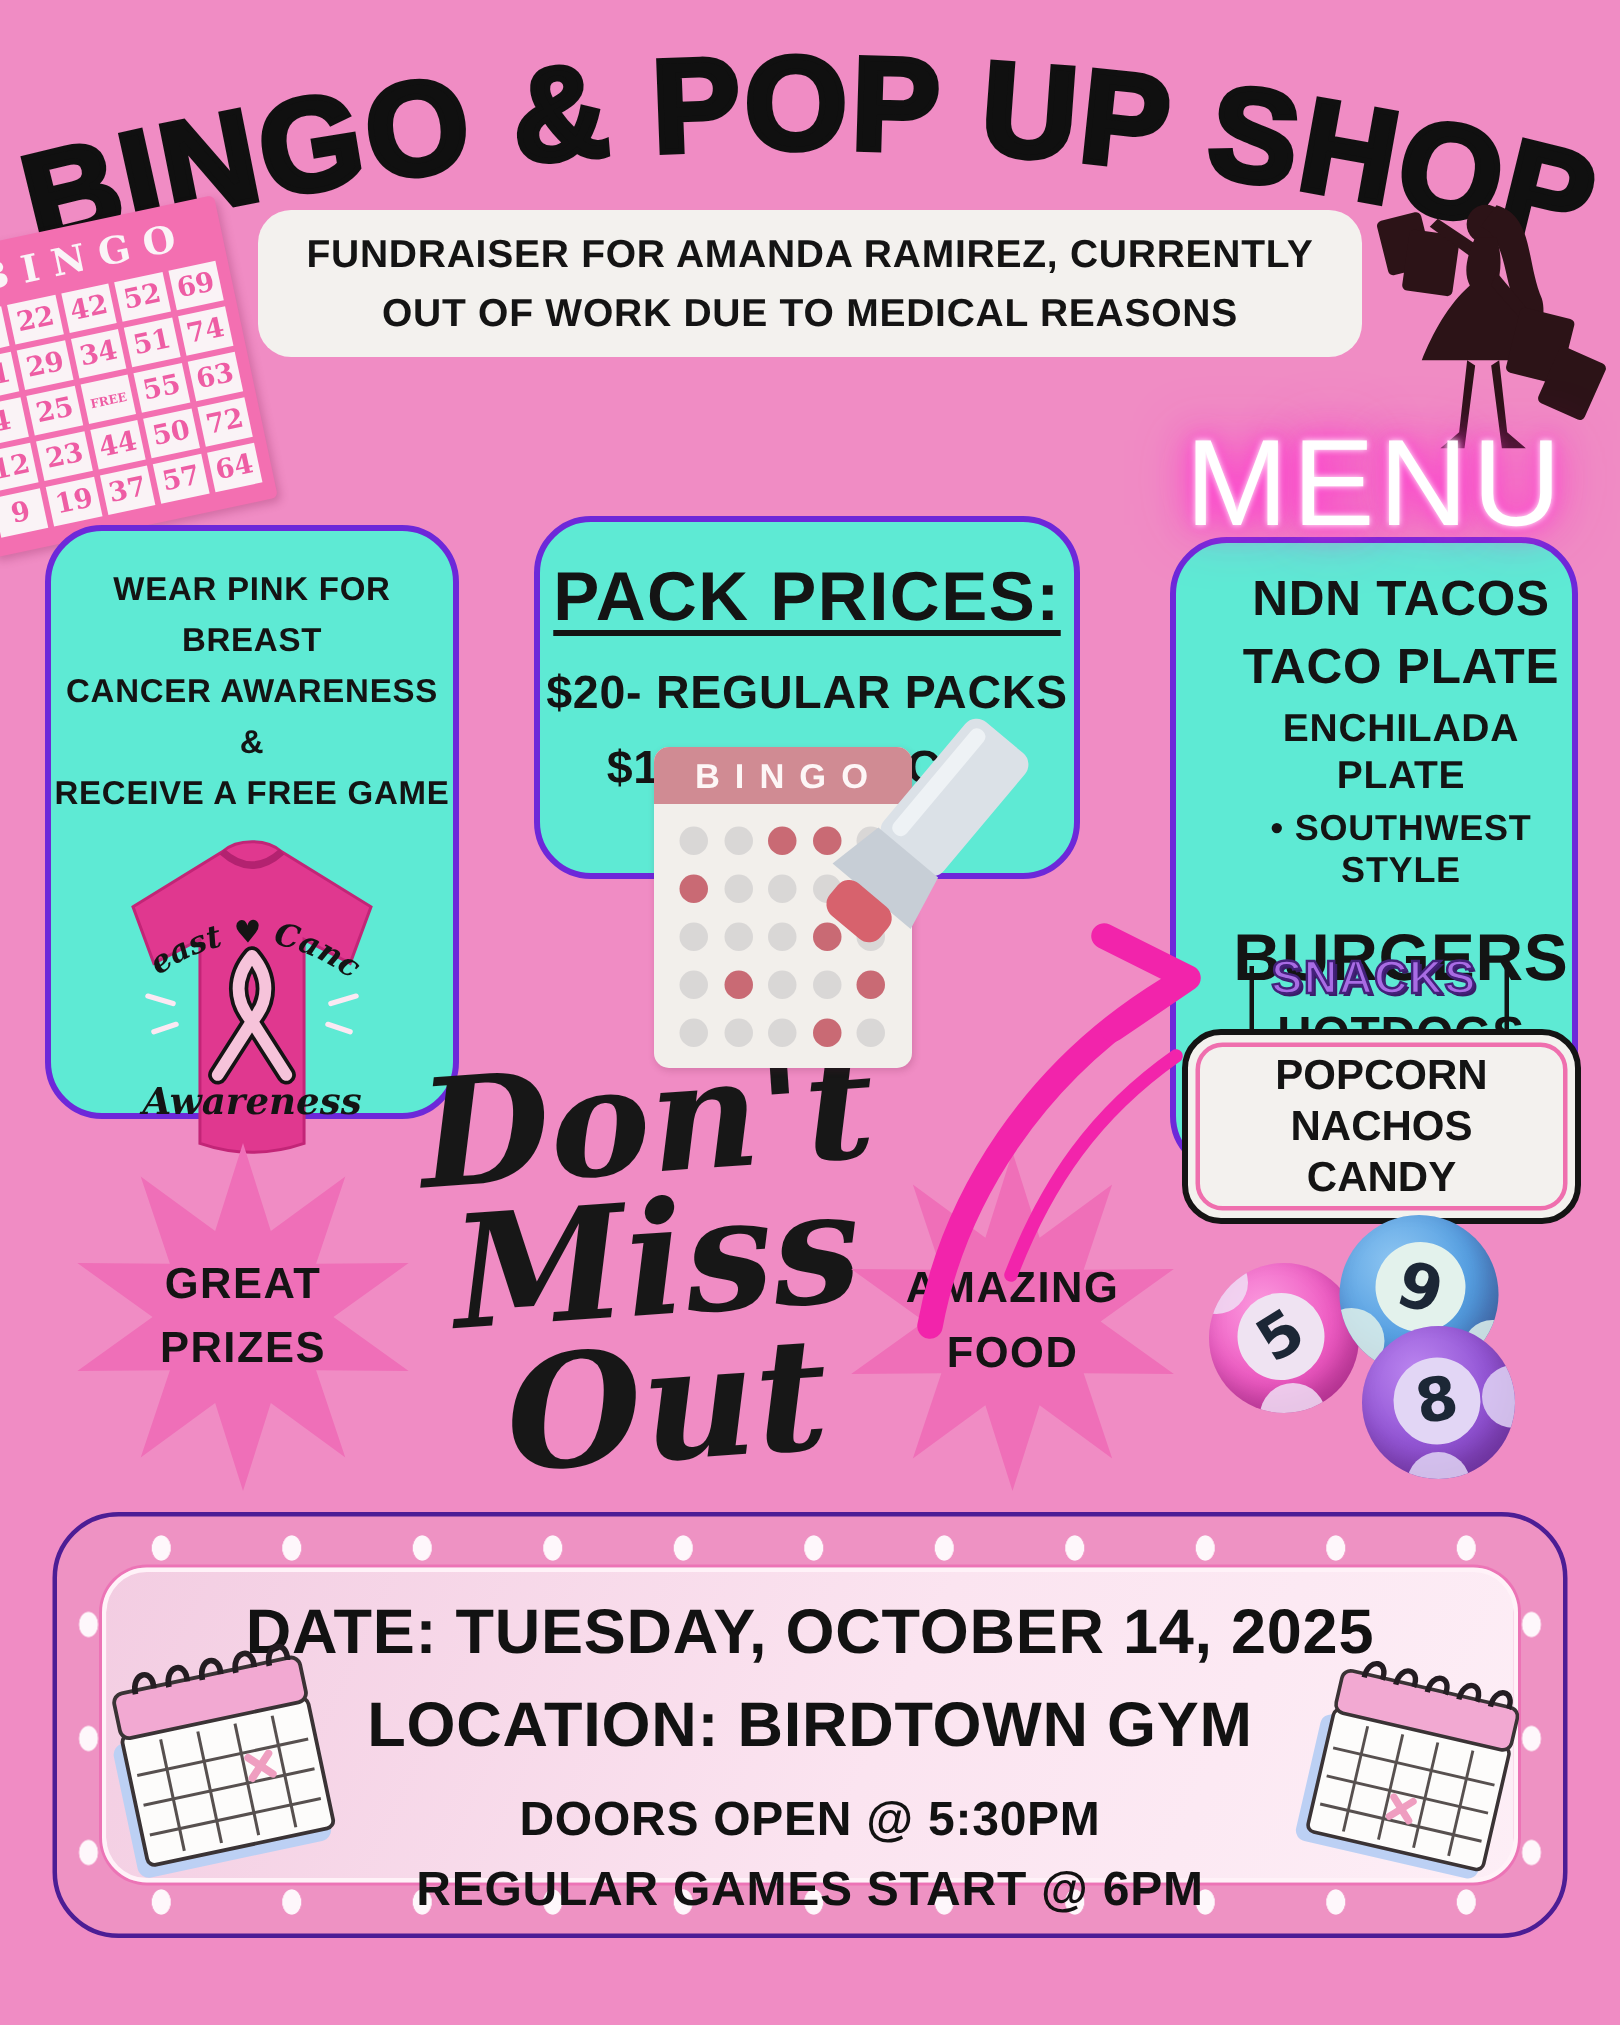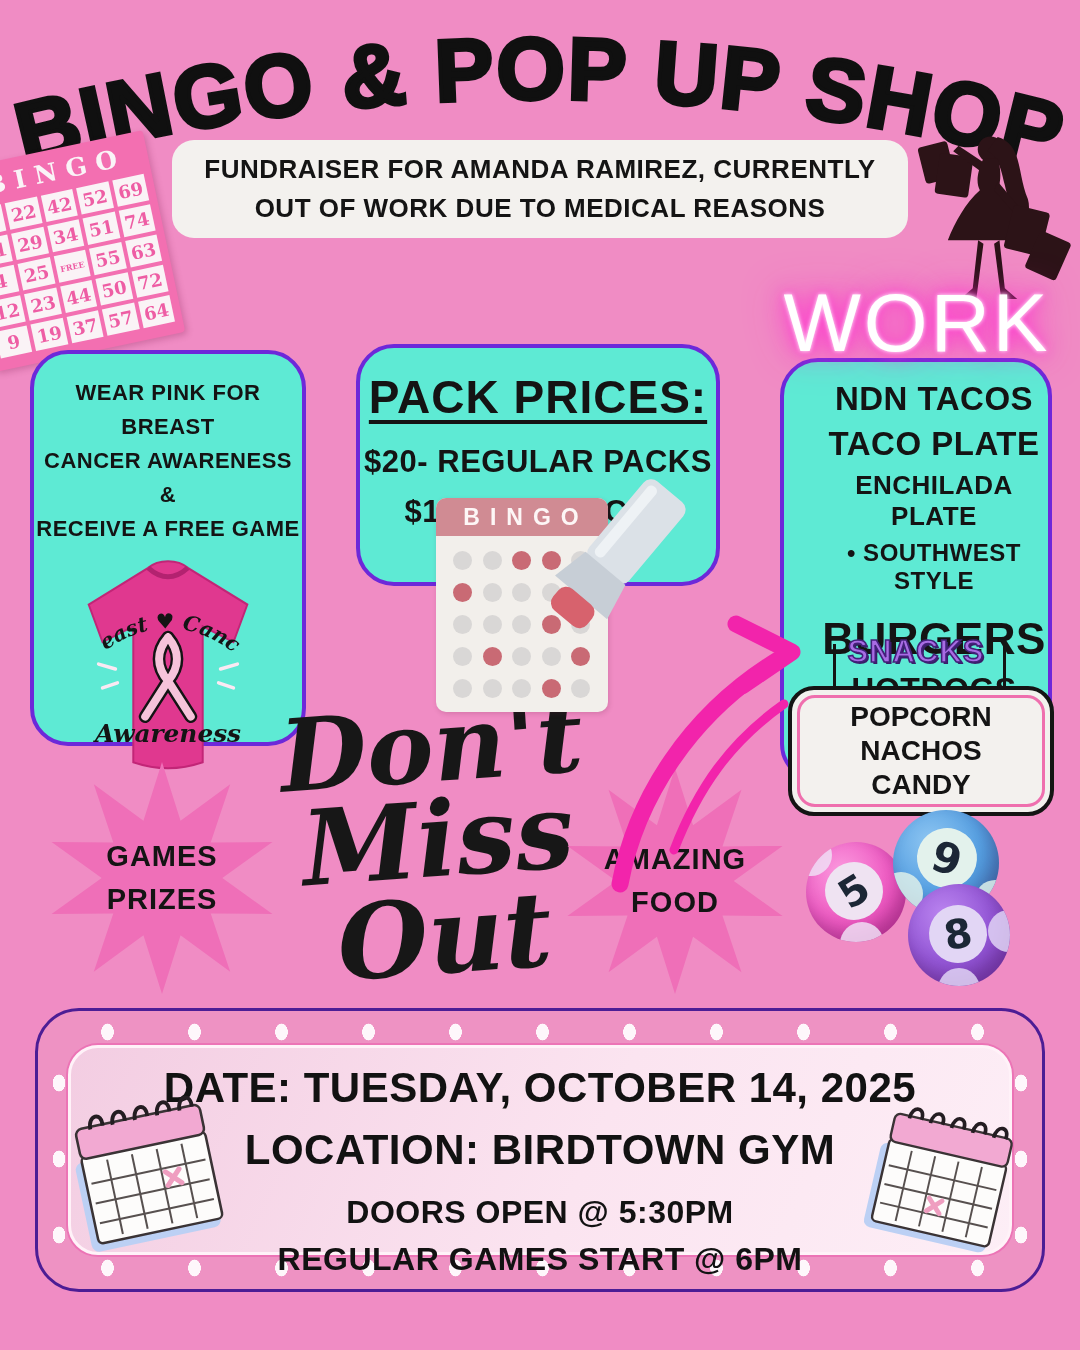--- a/index.html
+++ b/index.html
@@ -237,21 +237,21 @@
       <path d="M46,24 L31,13 L34,10 L49,20 Z"></path>
       <path d="M48,17 C44,26 44,31 46,35 C38,42 32,53 28,63 L74,63 C69,51 62,41 56,35 C58,30 58,23 56,17 Z"></path>
       <path d="M56,30 L71,48 L68,51 L54,35 Z"></path>
       <rect x="62" y="45" width="21" height="25" rx="2" transform="rotate(14 72 57)"></rect>
       <rect x="75" y="60" width="19" height="23" rx="2" transform="rotate(24 84 71)"></rect>
       <path d="M45,63 L42,90 L35,96 L44,96 L48,65 Z"></path>
       <path d="M57,63 L60,90 L67,96 L58,96 L54,65 Z"></path>
     </g>
   </svg>
 
-  <div class="menu-neon">WORK</div>
+  <div class="menu-neon">MENU</div>
 
   <div class="panel wear-box">
     <div class="wear-line">WEAR PINK FOR BREAST</div>
     <div class="wear-line">CANCER AWARENESS &amp;</div>
     <div class="wear-line">RECEIVE A FREE GAME</div>
     <svg class="shirt-svg" width="232" height="238" viewBox="0 0 230 240">
       <path d="M35,55 L95,18 C105,9 125,9 135,18 L195,55 L181,93 L150,77 L150,214 Q115,226 80,214 L80,77 L49,93 Z" fill="#e0388f" stroke="#c22577" stroke-width="2"></path>
       <path d="M95,18 Q115,36 135,18" fill="none" stroke="#b32270" stroke-width="5"></path>
       <g stroke="#fbe9f3" stroke-width="3.5" stroke-linecap="round">
         <path d="M62,120 l-17,-5"></path>
@@ -341,21 +341,21 @@
       <div class="snack-item">CANDY</div>
     </div>
 
   <div class="dont-miss">
     <div class="dmo1">Don't</div>
     <div class="dmo2">Miss</div>
     <div class="dmo3">Out</div>
   </div>
 
   <div class="star left">
-    <div class="star-line">GAMES</div>
+    <div class="star-line">GREAT</div>
     <div class="star-line">PRIZES</div>
   </div>
   <div class="star right">
     <div class="star-line">AMAZING</div>
     <div class="star-line">FOOD</div>
   </div>
 
   <svg class="arrow-svg" viewBox="0 0 270 310">
     <g fill="none" stroke="#f224ab" stroke-linecap="round" stroke-linejoin="round">
       <path d="M 42,292 C 58,206 112,122 200,68" stroke-width="17"></path>

